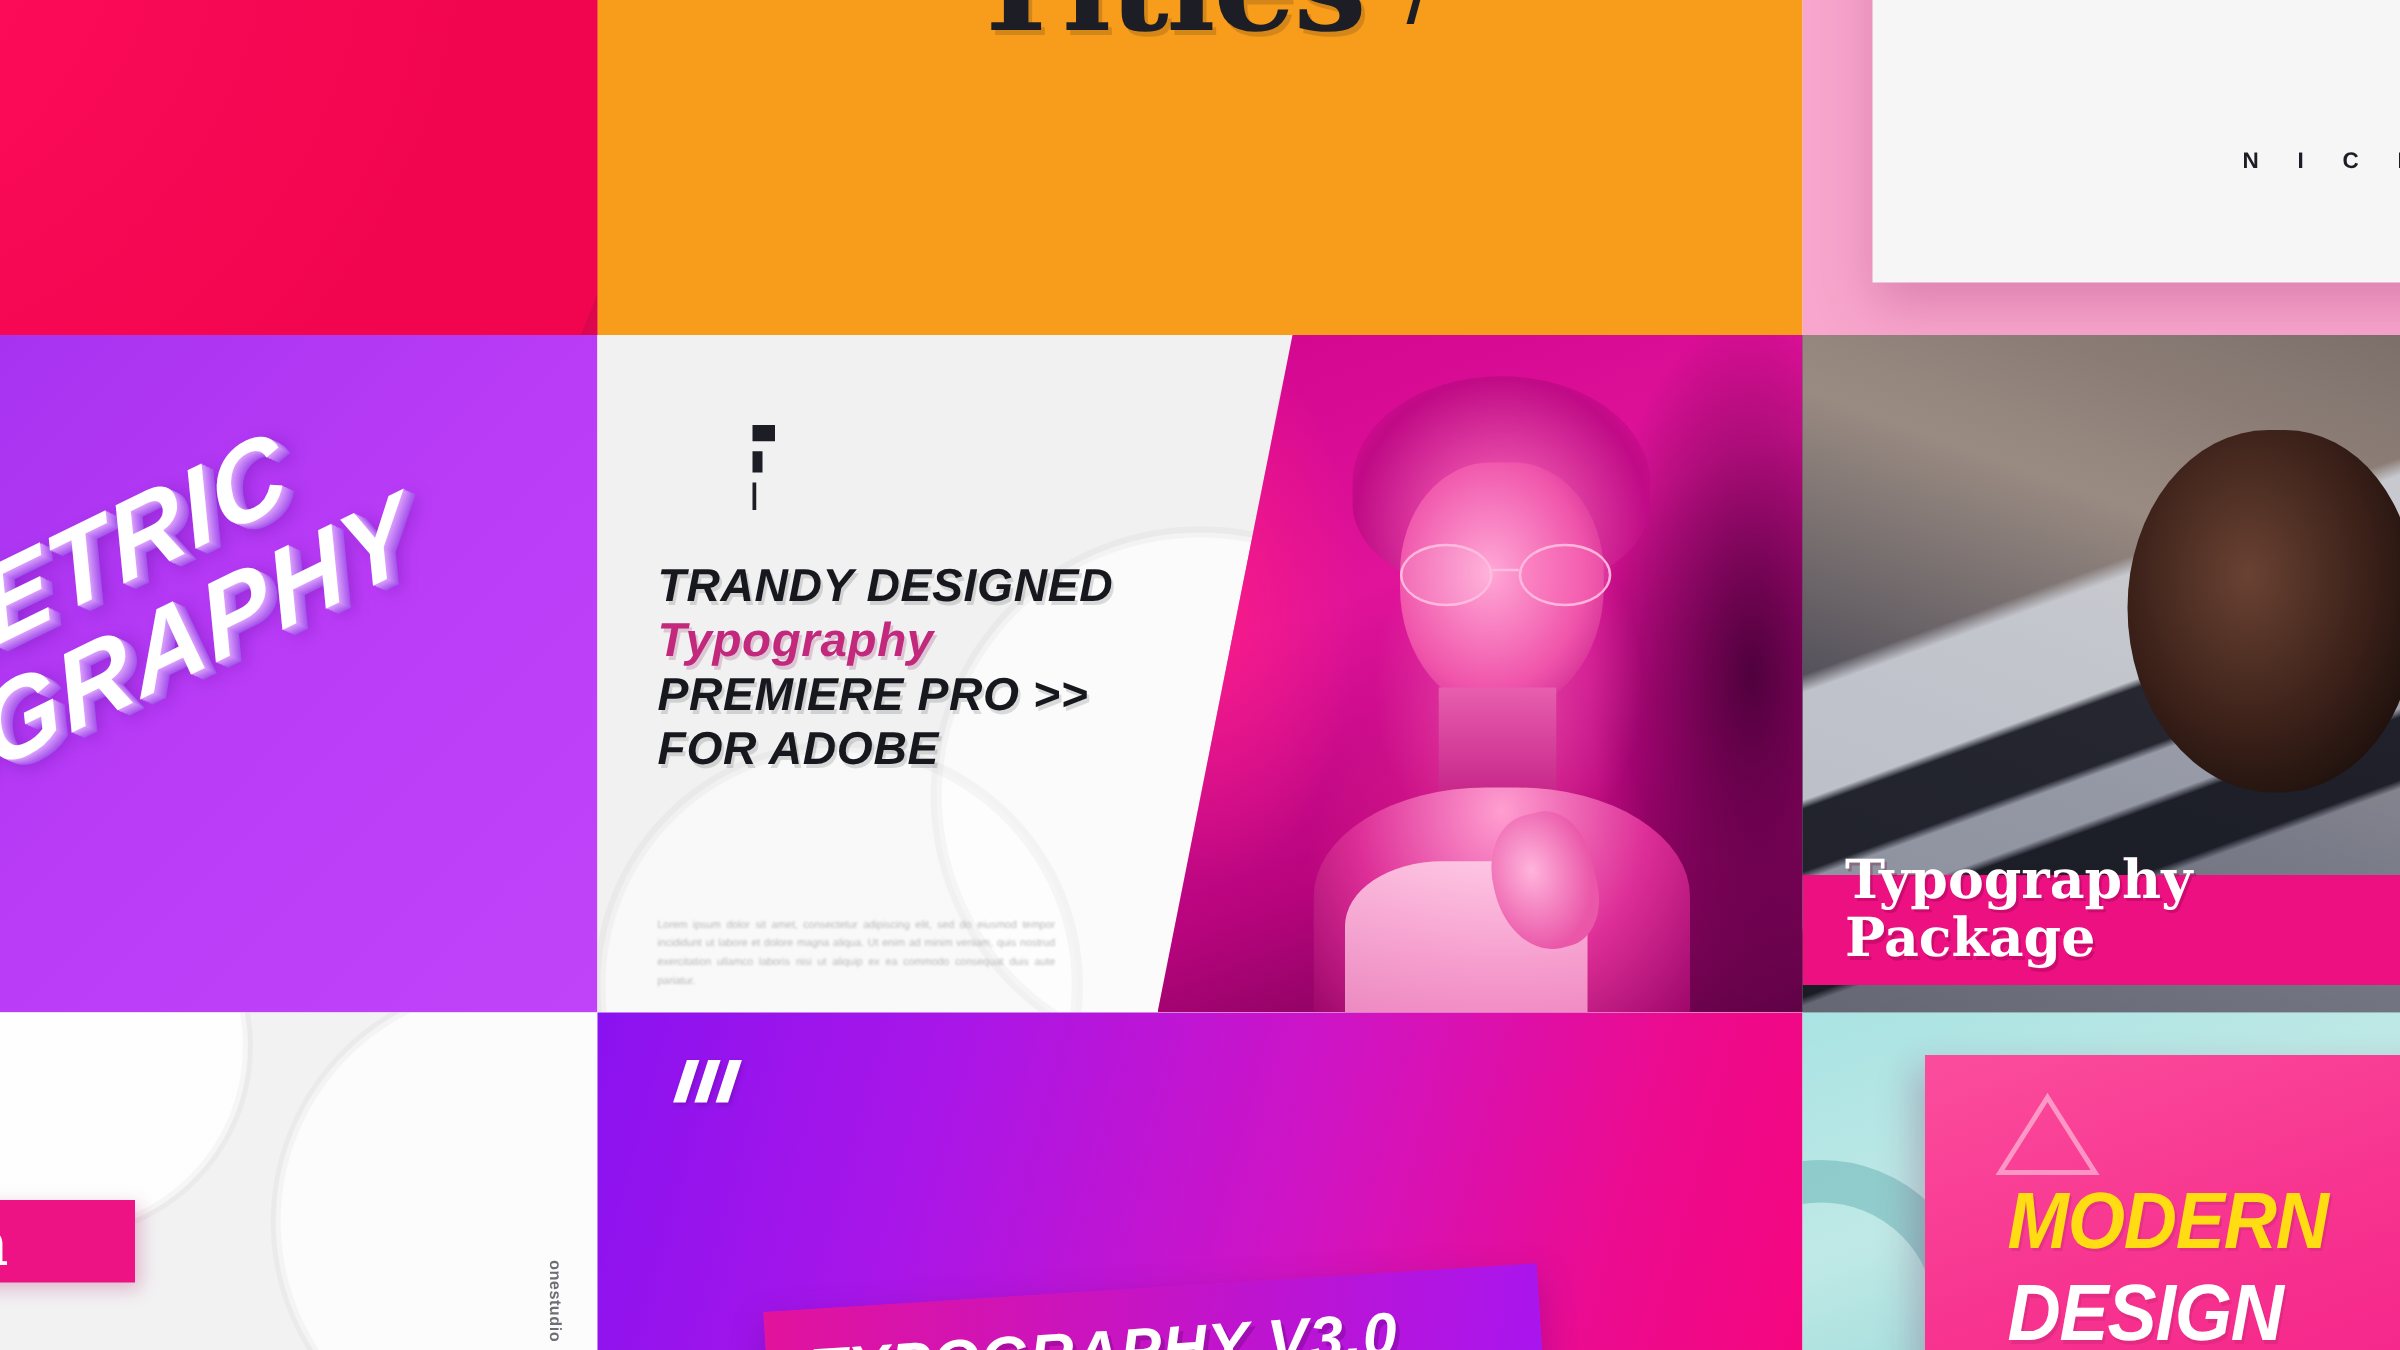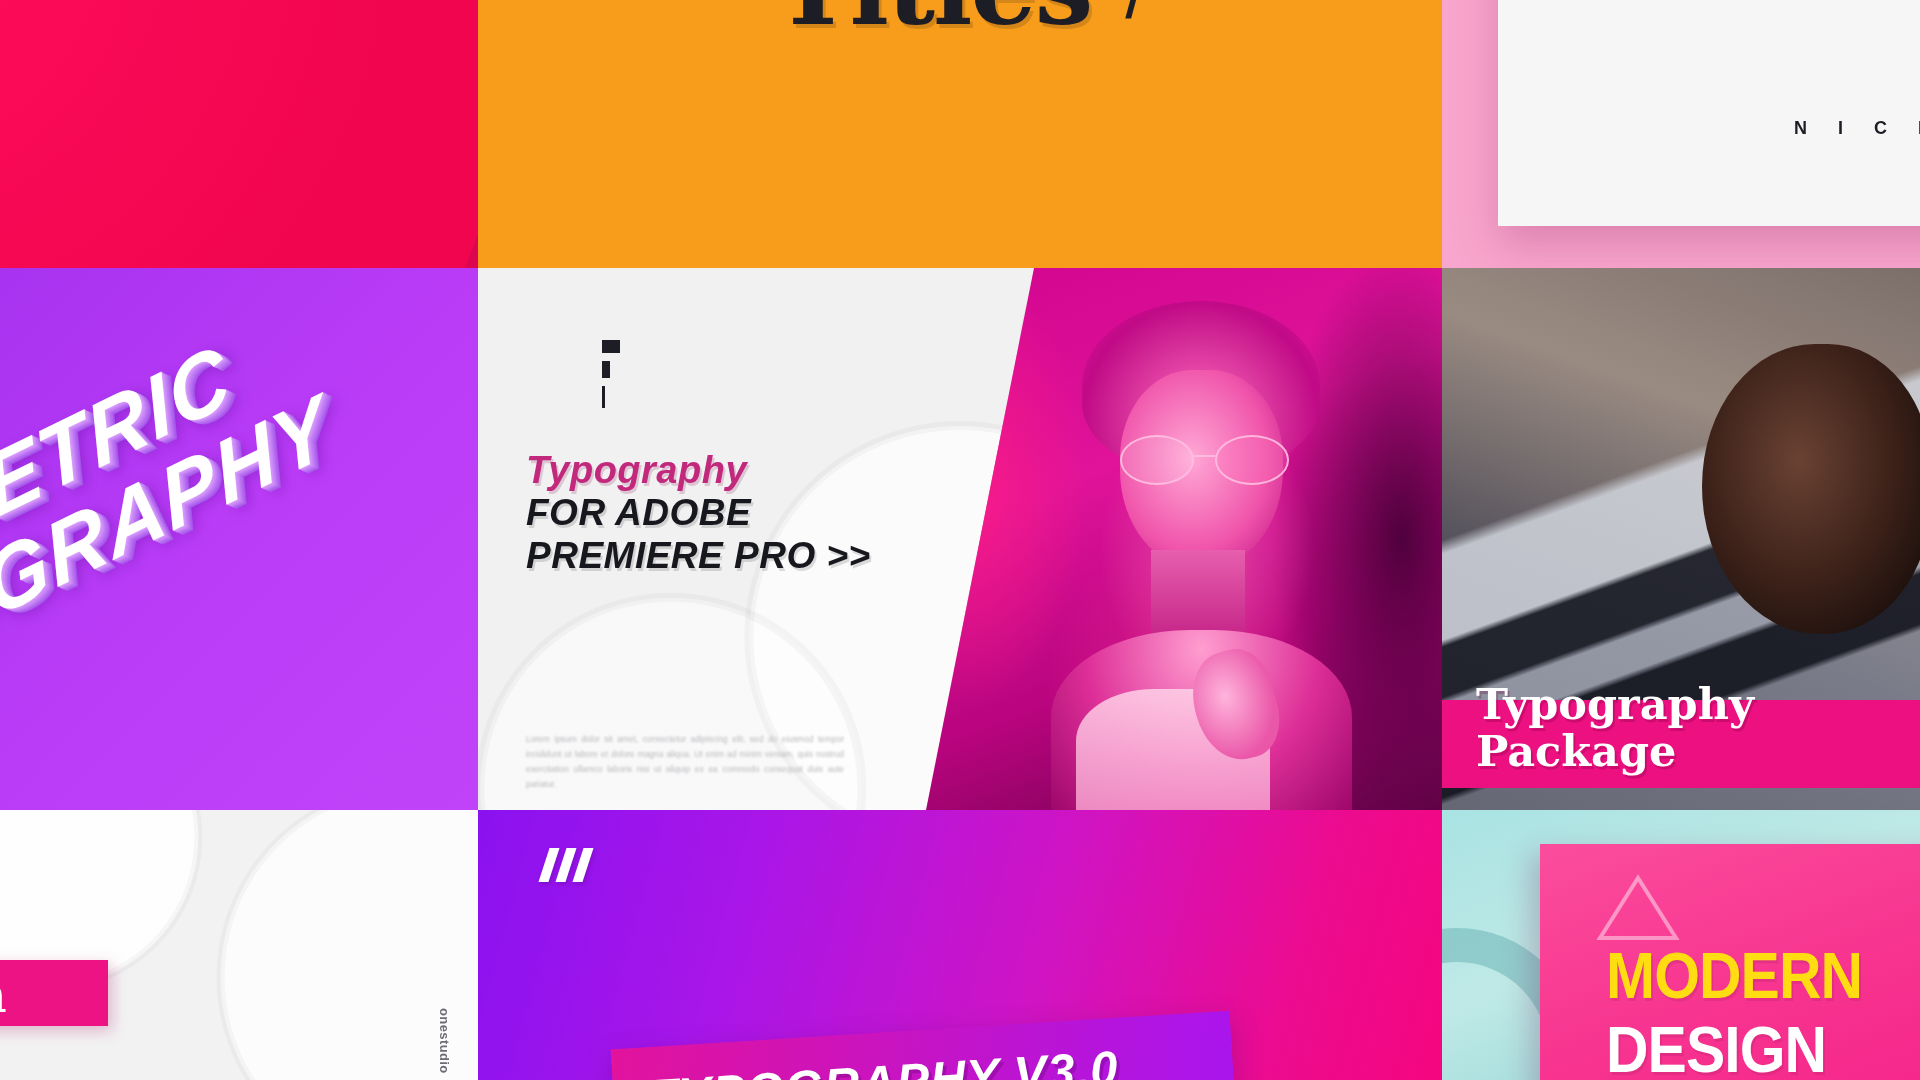--- a/index.html
+++ b/index.html
@@ -243,21 +243,21 @@
     box-shadow: 0 10px 28px rgba(80,0,110,.30);
   }
   .gc-band-text {
     position:absolute; left:34px; top:22px;
     font-weight:bold; font-style:italic; font-size:49px; letter-spacing:1px;
     color:#ffffff; white-space:nowrap;
     text-shadow: 3px 4px 0 rgba(90,0,110,.30);
   }
 
   
-  .tealcell { background:linear-gradient(160deg,#a9e3e3 0%, #bfe9e6 45%, #8fd4d4 100%); }
+  .tealcell { background:linear-gradient(160deg,#a9e3e3 0%, #bfe9e6 45%, #8fd4d4 100%);font-style:italic; }
   .tc-ring {
     position:absolute; left:-110px; top:118px; width:250px; height:250px;
     border:34px solid rgba(110,180,182,.55); border-radius:50%;
   }
   .tc-ring2 {
     position:absolute; right:-60px; bottom:-90px; width:200px; height:200px;
     border:22px solid rgba(255,140,190,.35); border-radius:50%;
   }
   .tc-card {
     position:absolute; left:98px; top:34px; right:-40px; bottom:-40px;
@@ -328,23 +328,24 @@
   <div class="cell hero">
     <div class="hero-bg"></div>
 
     <div class="ticks">
       <div class="tick tk1"></div>
       <div class="tick tk2"></div>
       <div class="tick tk3"></div>
     </div>
 
     <div class="hero-head">
+      <div class="hh">TRANDY DESIGNED</div>
       <div class="hh accent">Typography</div>
+      <div class="hh">PREMIERE PRO &gt;&gt;</div>
       <div class="hh">FOR ADOBE</div>
-      <div class="hh">PREMIERE PRO &gt;&gt;</div>
     </div>
 
     <div class="hero-body">Lorem ipsum dolor sit amet, consectetur adipiscing elit, sed do eiusmod tempor incididunt ut labore et dolore magna aliqua. Ut enim ad minim veniam, quis nostrud exercitation ullamco laboris nisi ut aliquip ex ea commodo consequat duis aute pariatur.</div>
 
     <div class="hero-photo">
       <div class="hp-img">
         <div class="hp-figure">
           <div class="hp-hair"></div>
           <div class="hp-face"></div>
           <div class="hp-glass">

